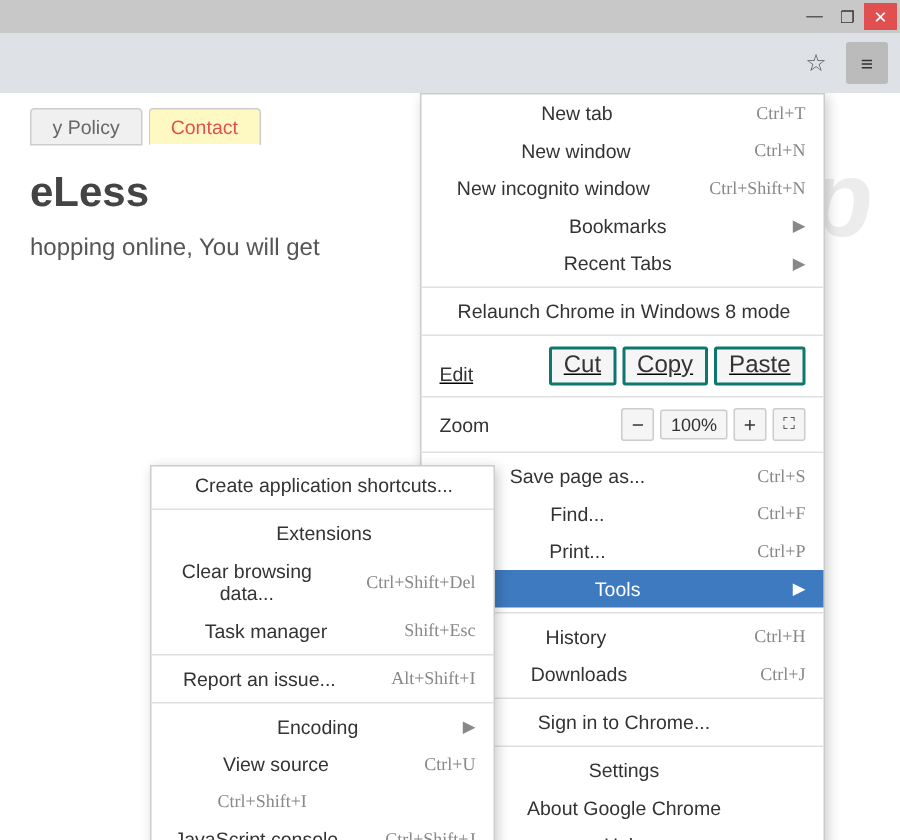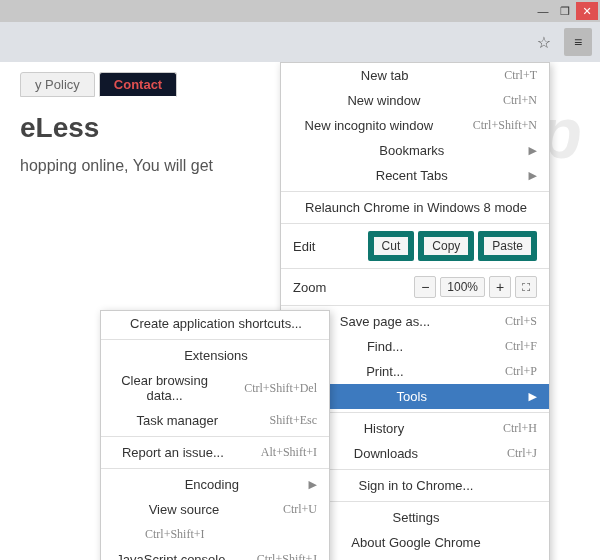--- a/index.html
+++ b/index.html
@@ -103,24 +103,23 @@
     .nav-tab {
       padding: 4px 14px;
       border: 1px solid #ccc;
       border-radius: 3px 3px 0 0;
       font-size: 13px;
       color: #666;
       background: #f0f0f0;
     }
 
     .nav-tab.active {
-      background: #0f172a;
+      background: #fef9c3;
       color: #e05050;
       border-bottom: 1px solid white;
-      font-weight: bold;
     }
 
     .page-headline {
       position: absolute;
       top: 50px;
       left: 20px;
       font-size: 28px;
       font-weight: bold;
       color: #444;
     }
@@ -196,37 +195,38 @@
 
     .menu-separator {
       height: 1px;
       background: #e0e0e0;
       margin: 3px 0;
     }
 
     
     .menu-edit-row {
       display: flex;
-      align-items: center;
+      align-items: flex-end;
       padding: 4px 12px;
       gap: 4px;
+      text-decoration: underline;
     }
 
     .menu-edit-label {
       flex: 1;
       color: #333;
     }
 
     .edit-btn {
       padding: 2px 8px;
-      border: 6px solid #0f766e;
+      border: 2px solid #0f766e;
       background: #f5f5f5;
       border-radius: 2px;
       cursor: pointer;
-      font-size: 12px;
+      font-size: 16px;
       color: #333;
     }
 
     
     .menu-zoom-row {
       display: flex;
       align-items: center;
       padding: 4px 12px;
       gap: 4px;
     }

